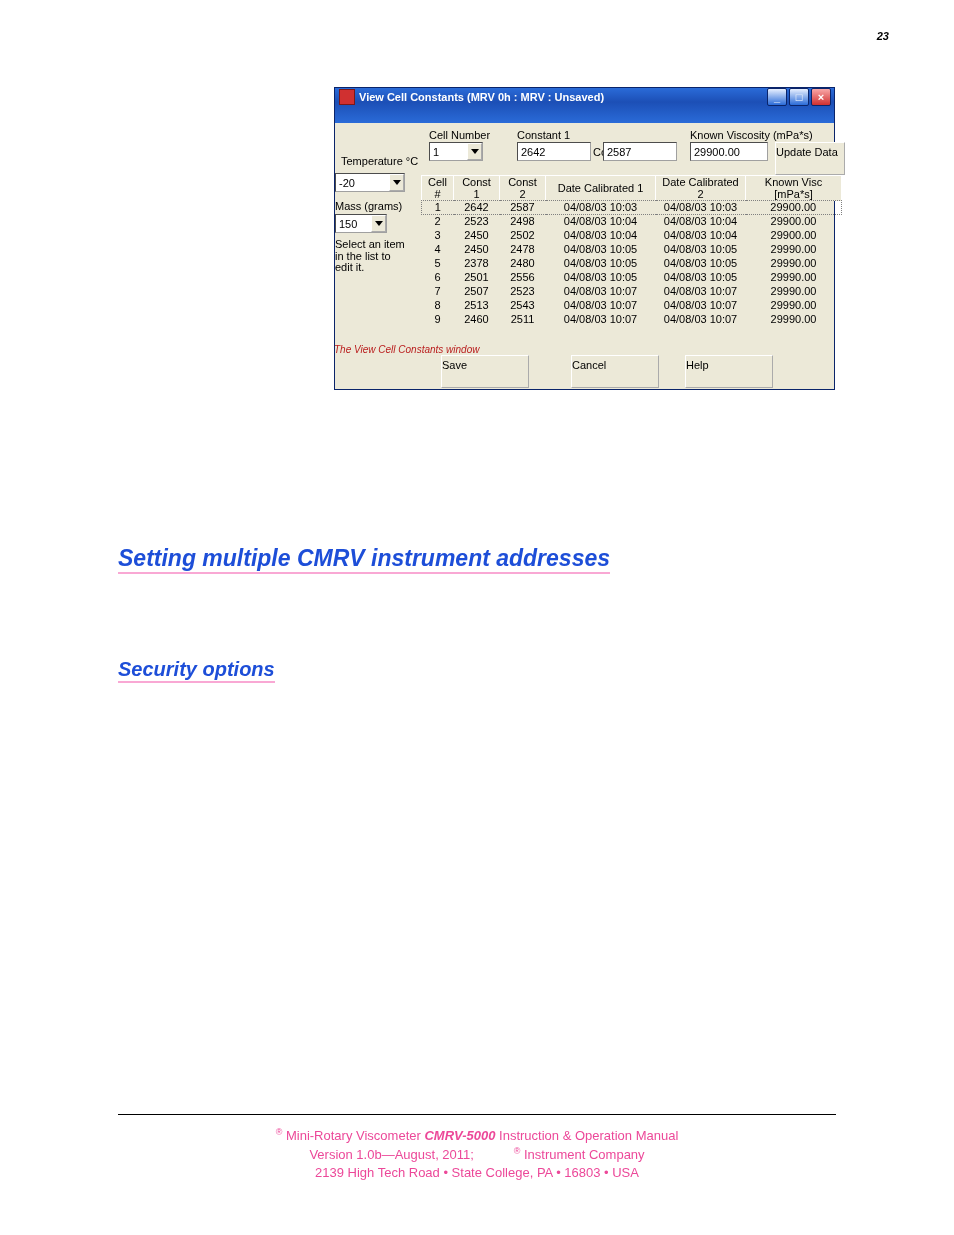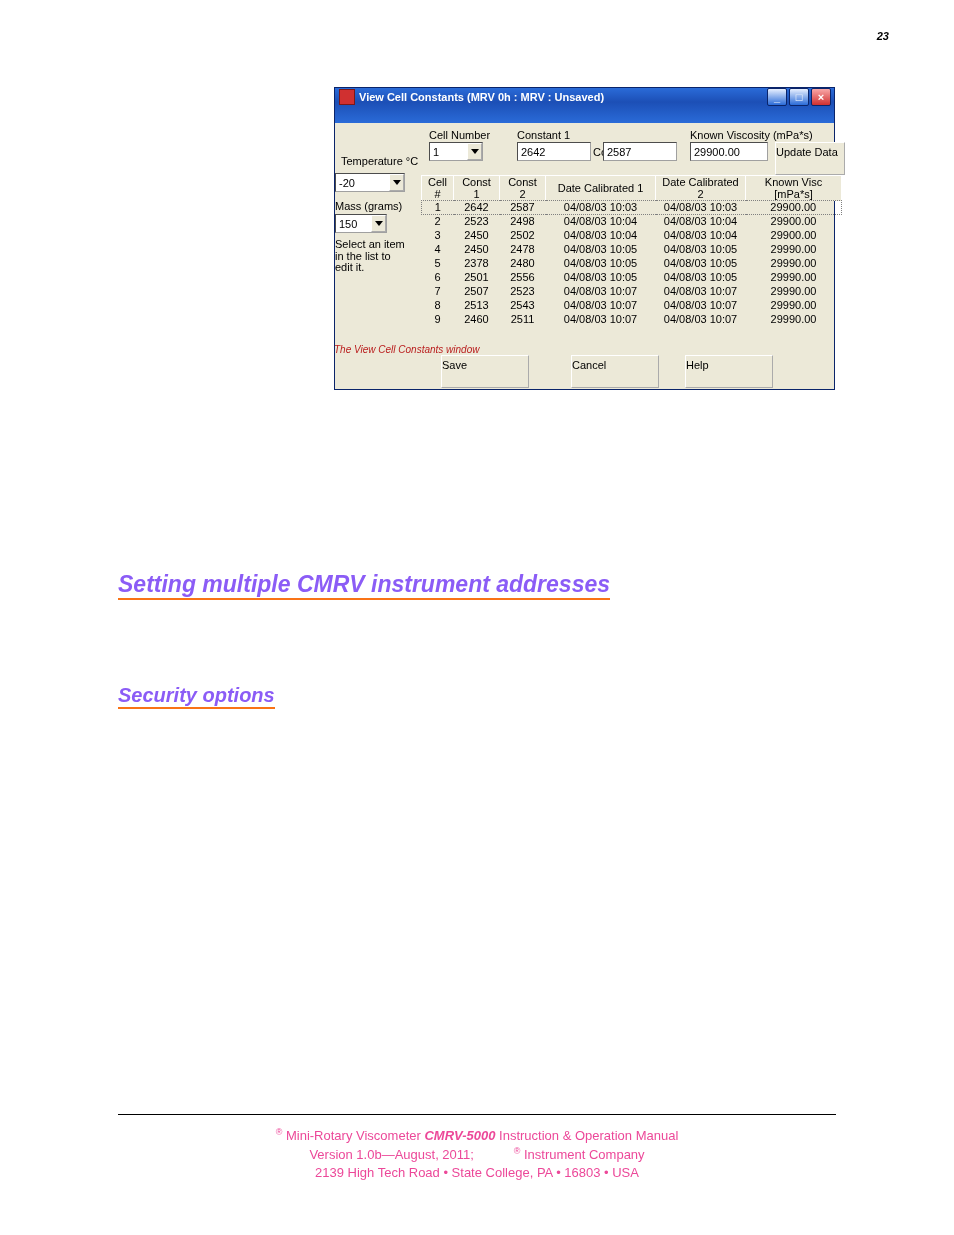--- a/index.html
+++ b/index.html
@@ -172,23 +172,22 @@
       font-style: italic;
       font-size: 10px;
       color: #b91c1c;
     }
 
     .heading {
       position: absolute;
       font-style: italic;
       font-weight: bold;
       font-size: 23px;
-      color: #8b5cf6;
-      border-bottom: 2px solid #f97316;
-      margin-top: 26px;
+      color: #1d4ed8;
+      border-bottom: 2px solid #f9a8d4;
     }
     .h1 { left: 118px; top: 545px; }
     .h2 { left: 118px; top: 658px; font-size: 20px; }
 
     .footer-rule {
       position: absolute;
       left: 118px; right: 118px;
       top: 1114px;
       height: 1px;
       background: #000;

